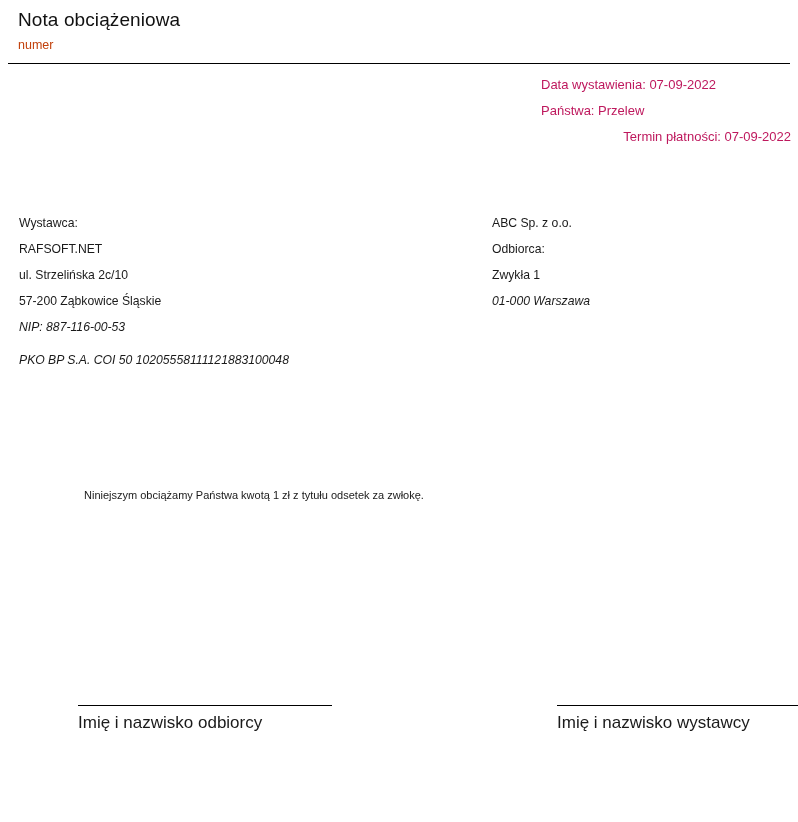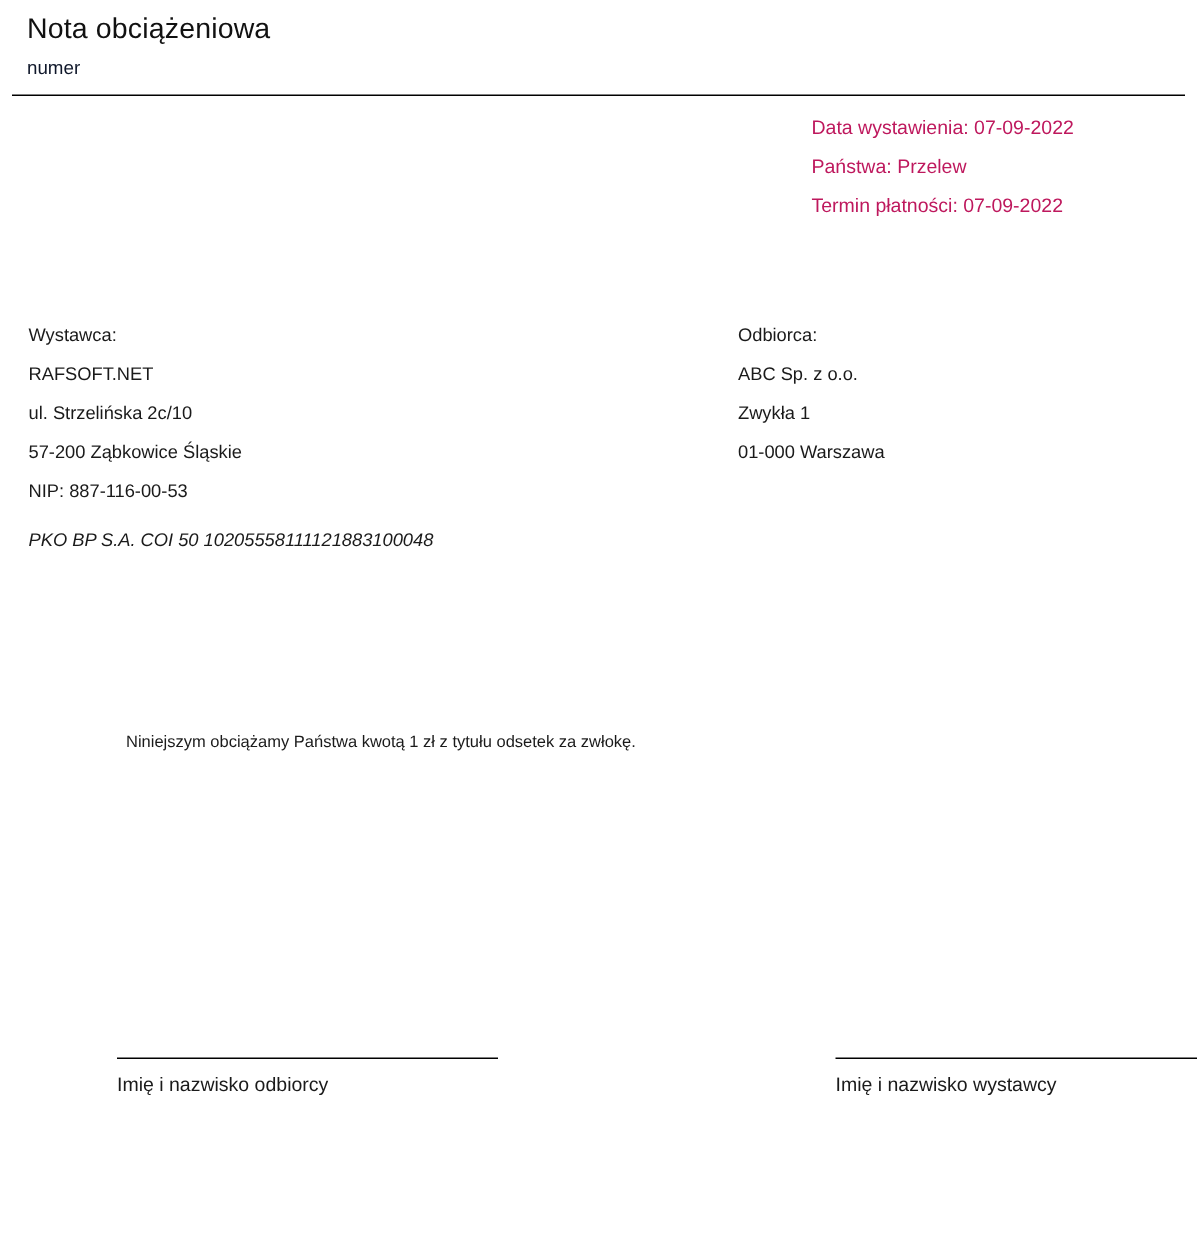--- a/index.html
+++ b/index.html
@@ -35,21 +35,21 @@
     font-size: 19px;
     font-weight: 400;
     line-height: 24px;
     letter-spacing: 0.1px;
     color: #111111;
     margin: 0;
   }
   .doc-subtitle {
     font-size: 12.5px;
     line-height: 18px;
-    color: #0f172a;
+    color: #c2410c;
     margin: 4px 0 0 0;
   }
   .header-rule {
     position: absolute;
     left: 8px;
     top: 63px;
     width: 782px;
     height: 0;
     border-top: 1.4px solid #000000;
   }
@@ -61,21 +61,21 @@
     top: 77px;
     width: 250px;
   }
   .meta-row {
     font-size: 13px;
     line-height: 16px;
     color: #be185d;
     margin-bottom: 10px;
     white-space: nowrap;
   }
-  .meta-row:last-child { margin-bottom: 0; }
+  .meta-row:last-child { margin-bottom: 0; text-align: right; }
 
   
   .parties {
     position: absolute;
     left: 0;
     top: 215px;
     width: 798px;
     height: 160px;
   }
   .party {
@@ -85,21 +85,21 @@
   .party.seller { left: 19px; width: 430px; }
   .party.buyer  { left: 492px; width: 290px; }
 
   .party-row {
     font-size: 12.2px;
     line-height: 16px;
     color: #1a1a1a;
     margin-bottom: 10px;
     white-space: nowrap;
   }
-  .party-row:last-child { margin-bottom: 0; }
+  .party-row:last-child { margin-bottom: 0; font-style: italic; }
 
   .bank-row {
     position: absolute;
     left: 19px;
     top: 352px;
     font-size: 12.2px;
     line-height: 16px;
     color: #1a1a1a;
     white-space: nowrap;
     font-style: italic;
@@ -130,21 +130,21 @@
   .sig.recipient { left: 78px; width: 254px; }
   .sig.issuer    { left: 532px; width: 258px; margin-left: 25px; }
 
   .sig-line {
     width: 100%;
     height: 0;
     border-top: 1.4px solid #000000;
   }
   .sig-label {
     margin-top: 9px;
-    font-size: 13px;
+    font-size: 17px;
     line-height: 16px;
     color: #1a1a1a;
     white-space: nowrap;
   }
 </style>
 </head>
 <body>
 
 <div class="page">
 
@@ -164,22 +164,22 @@
 
     <div class="party seller">
       <div class="party-row">Wystawca:</div>
       <div class="party-row">RAFSOFT.NET</div>
       <div class="party-row">ul. Strzelińska 2c/10</div>
       <div class="party-row">57-200 Ząbkowice Śląskie</div>
       <div class="party-row">NIP: 887-116-00-53</div>
     </div>
 
     <div class="party buyer">
+      <div class="party-row">ABC Sp. z o.o.</div>
       <div class="party-row">Odbiorca:</div>
-      <div class="party-row">ABC Sp. z o.o.</div>
       <div class="party-row">Zwykła 1</div>
       <div class="party-row">01-000 Warszawa</div>
     </div>
 
   </div>
 
   <div class="bank-row">PKO BP S.A. COI 50 10205558111121883100048</div>
 
   <div class="statement">Niniejszym obciążamy Państwa kwotą 1 zł z tytułu odsetek za zwłokę.</div>
 

